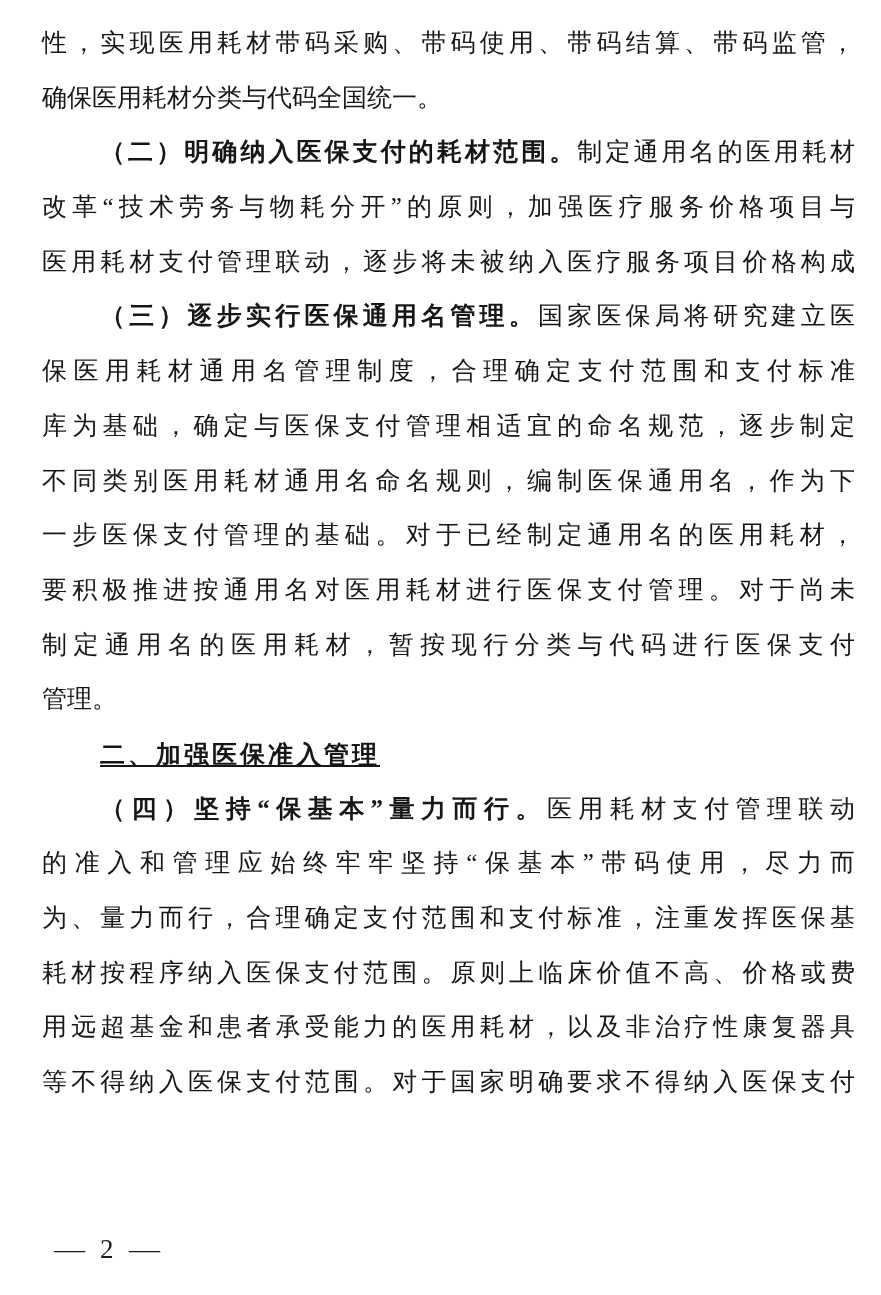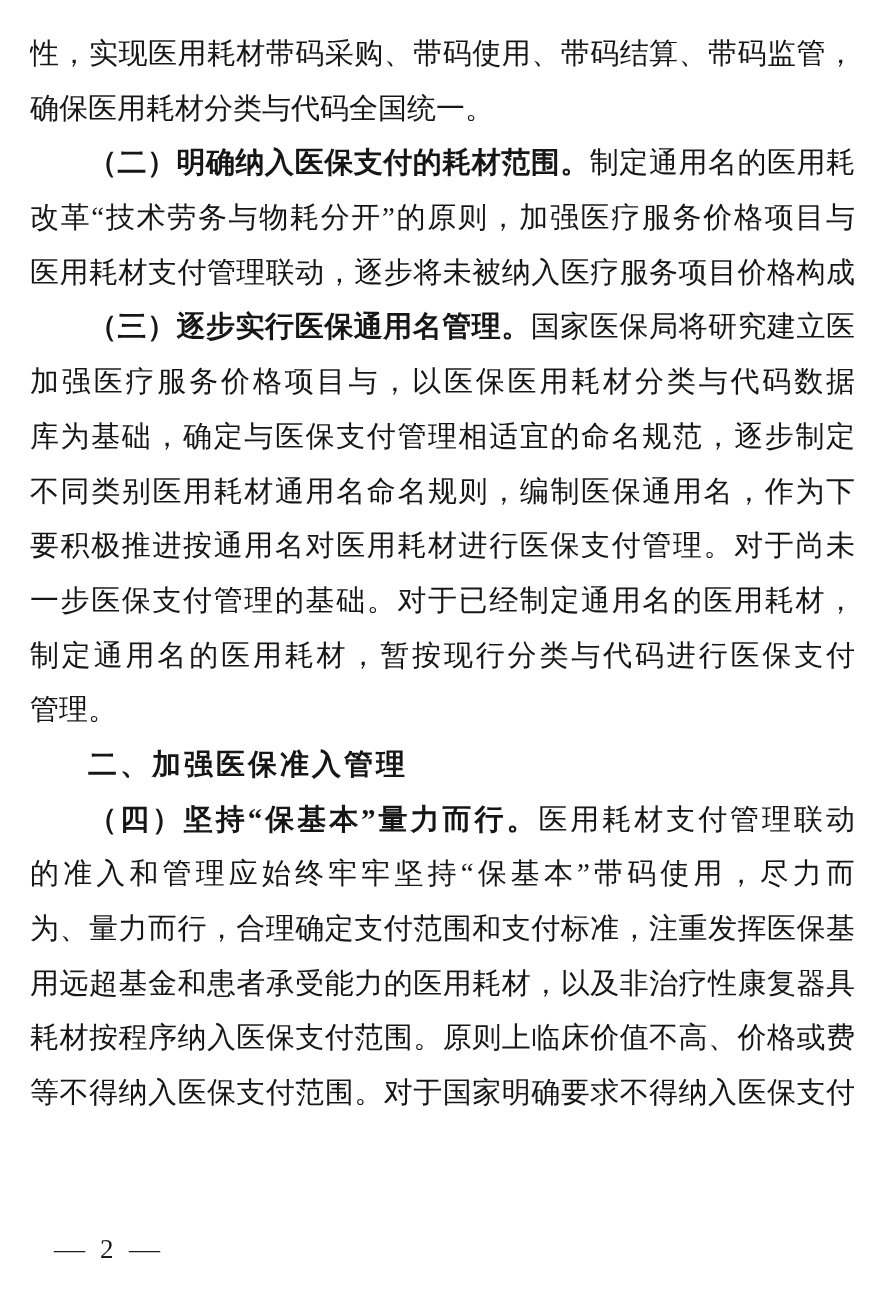--- a/index.html
+++ b/index.html
@@ -8,45 +8,47 @@
     background: #ffffff;
     font-family: "Liberation Serif", "DejaVu Serif", serif;
     color: #161616;
     position: relative;
     overflow: hidden;
   }
   .doc-body {
     position: absolute;
     left: 30px;
     right: 26px;
-    top: 26px;
-    font-size: 29px;
+    top: 16px;
+    font-size: 25px;
     line-height: 54.7px;
   }
   .line {
     height: 54.7px;
     overflow: hidden;
     text-align: justify;
     text-align-last: justify;
     text-justify: inter-character;
     word-break: break-all;
     white-space: normal;
   }
   .line.end {
     text-align-last: left;
     font-family: Liberation Serif, serif;
   }
   .line.indent {
     text-indent: 58px;
   }
   .lead {
     font-weight: 700;
+    margin-left: 12px;
   }
   .line.heading {
     text-align-last: left;
+    text-decoration: underline;
   }
   .line.heading .lead {
     font-family: "Liberation Sans", "DejaVu Sans", sans-serif;
     letter-spacing: 3px;
   }
   .page-footer {
     position: absolute;
     top: 1234px;
     left: 56px;
     display: inline-flex;
@@ -66,33 +68,33 @@
 </head>
 <body>
 
 <div class="doc-body">
   <div class="line"><span class="lead"></span><span>性，实现医用耗材带码采购、带码使用、带码结算、带码监管，</span></div>
   <div class="line end"><span class="lead"></span><span>确保医用耗材分类与代码全国统一。</span></div>
   <div class="line indent"><span class="lead">（二）明确纳入医保支付的耗材范围。</span><span>制定通用名的医用耗材</span></div>
   <div class="line"><span class="lead"></span><span>改革“技术劳务与物耗分开”的原则，加强医疗服务价格项目与</span></div>
   <div class="line"><span class="lead"></span><span>医用耗材支付管理联动，逐步将未被纳入医疗服务项目价格构成</span></div>
   <div class="line indent"><span class="lead">（三）逐步实行医保通用名管理。</span><span>国家医保局将研究建立医</span></div>
-  <div class="line"><span class="lead"></span><span>加强医疗服务价格项目与，以医保医用耗材分类与代码数据</span></div>
+  <div class="line"><span class="lead"></span><span>保医用耗材通用名管理制度，合理确定支付范围和支付标准</span></div>
   <div class="line"><span class="lead"></span><span>库为基础，确定与医保支付管理相适宜的命名规范，逐步制定</span></div>
   <div class="line"><span class="lead"></span><span>不同类别医用耗材通用名命名规则，编制医保通用名，作为下</span></div>
+  <div class="line"><span class="lead"></span><span>一步医保支付管理的基础。对于已经制定通用名的医用耗材，</span></div>
   <div class="line"><span class="lead"></span><span>要积极推进按通用名对医用耗材进行医保支付管理。对于尚未</span></div>
-  <div class="line"><span class="lead"></span><span>一步医保支付管理的基础。对于已经制定通用名的医用耗材，</span></div>
   <div class="line"><span class="lead"></span><span>制定通用名的医用耗材，暂按现行分类与代码进行医保支付</span></div>
   <div class="line end"><span class="lead"></span><span>管理。</span></div>
   <div class="line heading indent"><span class="lead">二、加强医保准入管理</span><span></span></div>
   <div class="line indent"><span class="lead">（四）坚持“保基本”量力而行。</span><span>医用耗材支付管理联动</span></div>
   <div class="line"><span class="lead"></span><span>的准入和管理应始终牢牢坚持“保基本”带码使用，尽力而</span></div>
   <div class="line"><span class="lead"></span><span>为、量力而行，合理确定支付范围和支付标准，注重发挥医保基</span></div>
+  <div class="line"><span class="lead"></span><span>耗材按程序纳入医保支付范围。原则上临床价值不高、价格或费</span></div>
   <div class="line"><span class="lead"></span><span>用远超基金和患者承受能力的医用耗材，以及非治疗性康复器具</span></div>
-  <div class="line"><span class="lead"></span><span>耗材按程序纳入医保支付范围。原则上临床价值不高、价格或费</span></div>
   <div class="line"><span class="lead"></span><span>等不得纳入医保支付范围。对于国家明确要求不得纳入医保支付</span></div>
 </div>
 
 <div class="page-footer">
   <span class="dash">—</span>
   <span class="pagenum">2</span>
   <span class="dash">—</span>
 </div>
 
 </body></html>

